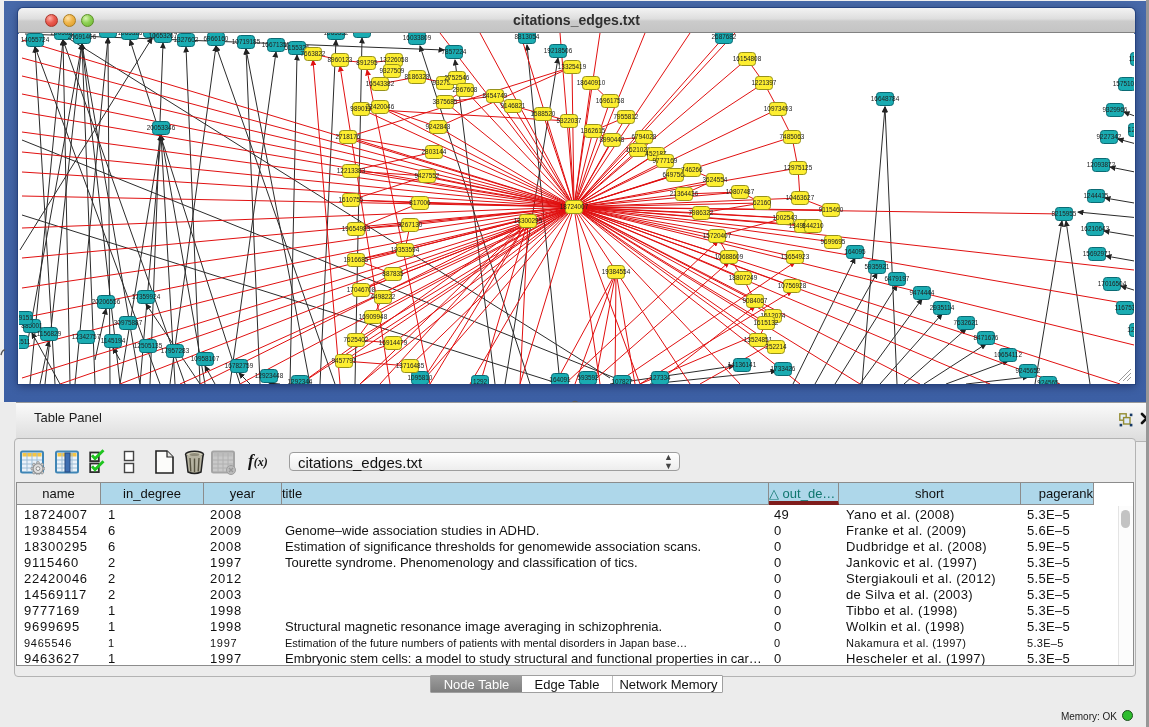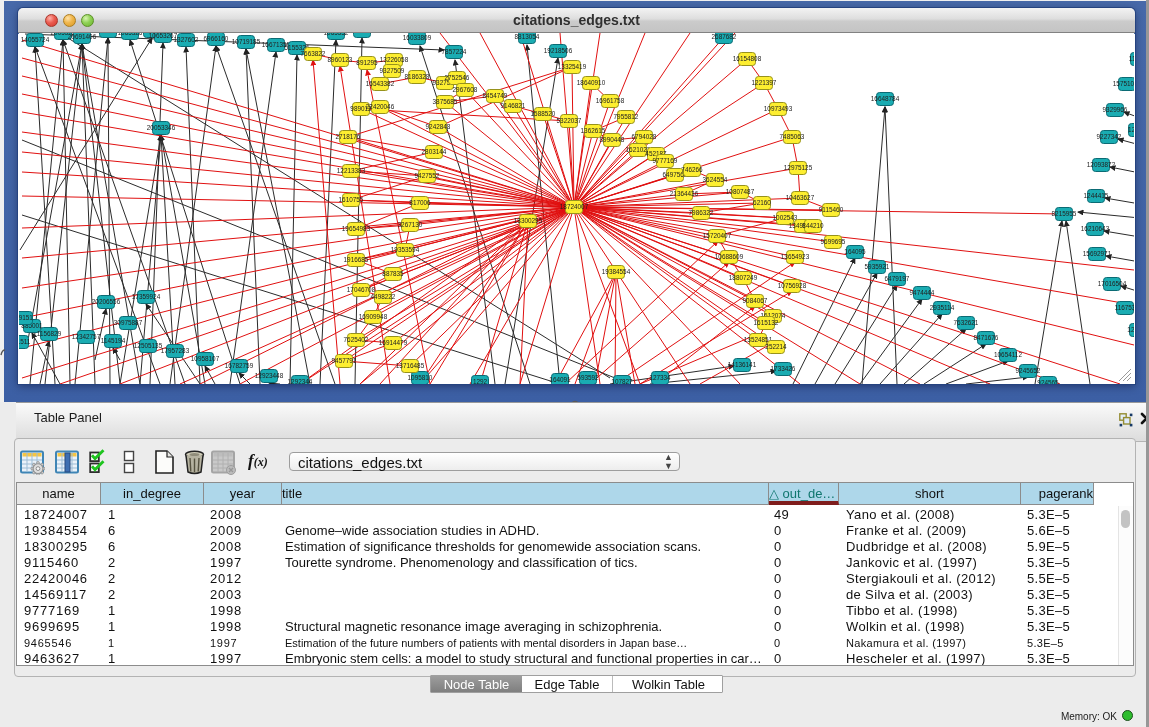--- a/index.html
+++ b/index.html
@@ -1080,18 +1080,18 @@
       <div style="position:absolute;left:1010px;top:0;width:69px;overflow:hidden;line-height:16px;letter-spacing:.3px">5.3E–5</div>
     </div>
     <div style="position:absolute;right:0;top:23px;bottom:0;width:15px;background:#fcfcfc;border-left:1px solid #e4e4e4">
       <div style="position:absolute;left:2px;top:4px;width:9px;height:18px;background:#c3c3c3;border-radius:5px"></div>
     </div>
   </div>
 
 <div style="position:absolute;left:430px;top:675px;width:293px;height:18px;border:1px solid #9f9f9f;border-radius:1px;background:#fff;overflow:hidden;font-size:13px">
   <div style="position:absolute;left:0;top:0;width:91px;height:18px;background:linear-gradient(180deg,#9d9d9d,#7b7b7b);color:#fff;text-align:center;line-height:17px">Node Table</div>
   <div style="position:absolute;left:91px;top:0;width:91px;height:18px;color:#111;text-align:center;line-height:17px;border-right:1px solid #bbb">Edge Table</div>
-  <div style="position:absolute;left:182px;top:0;width:111px;height:18px;color:#111;text-align:center;line-height:17px">Wolkin Table</div>
+  <div style="position:absolute;left:182px;top:0;width:111px;height:18px;color:#111;text-align:center;line-height:17px">Network Memory</div>
 </div>
 
 <div style="position:absolute;right:32px;top:711px;font-size:10px;color:#222">Memory: OK</div>
 <div style="position:absolute;left:1122px;top:710px;width:11px;height:11px;border-radius:50%;background:#2ebd2e;border:1px solid #1c4f1c"></div>
 
 <div style="position:absolute;left:1146px;top:0;width:3px;height:727px;background:#979797"></div>
 </body></html>

